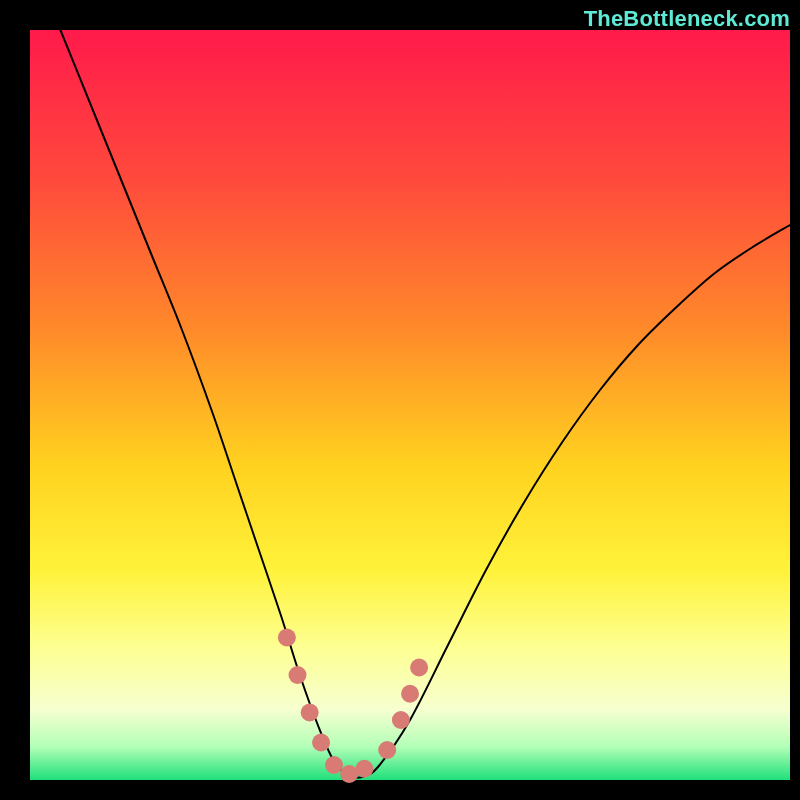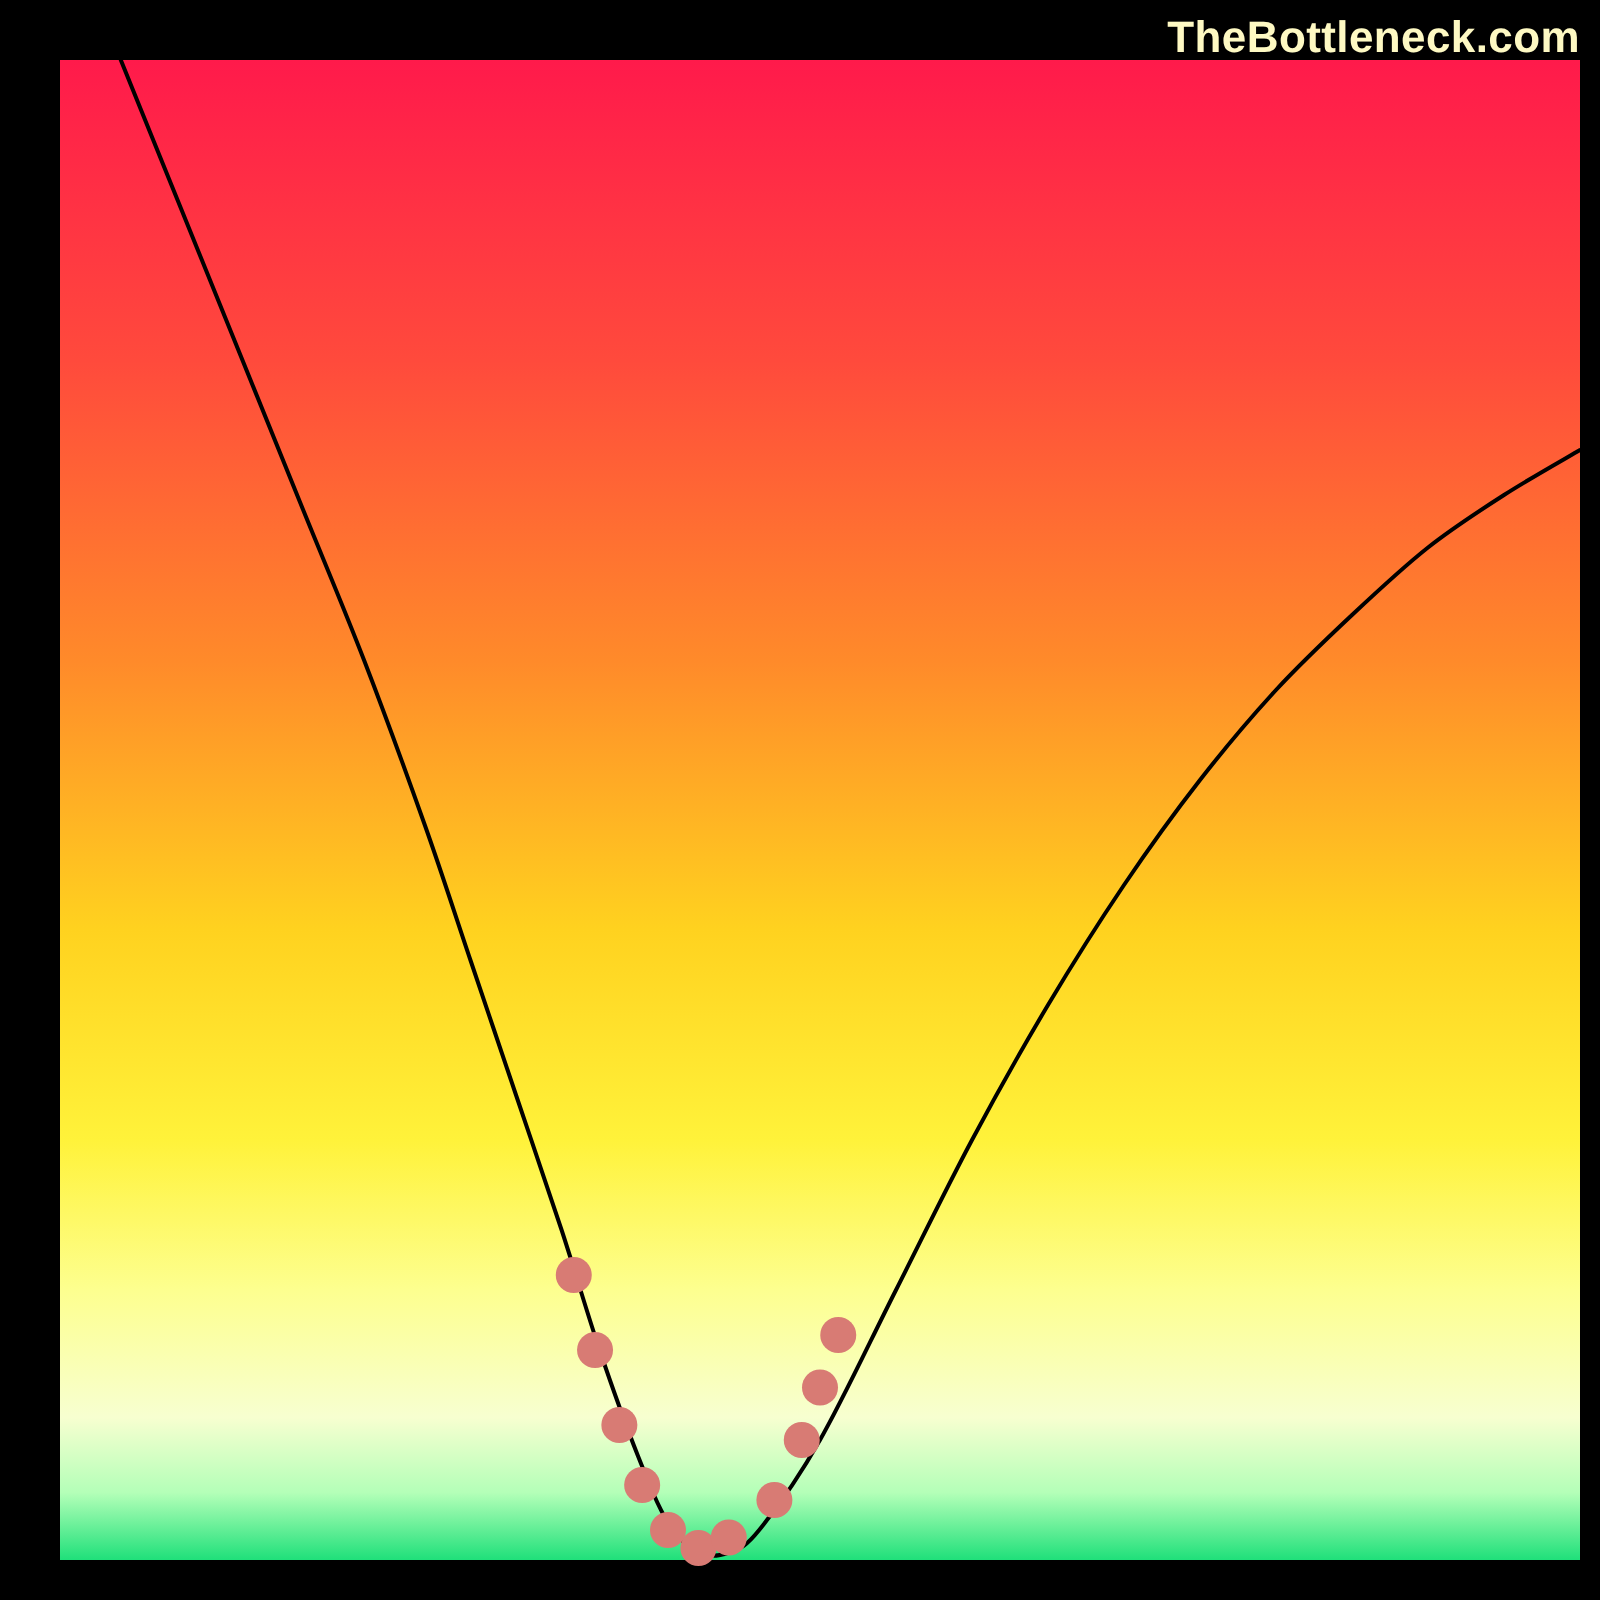--- a/index.html
+++ b/index.html
@@ -14,21 +14,21 @@
   .frame {
     position: relative;
     width: 800px;
     height: 800px;
     background: #000;
   }
   .watermark {
     position: absolute;
     top: 6px;
     right: 10px;
-    color: #fef9c3;
+    color: #5eead4;
     font-size: 22px;
     font-weight: 600;
     letter-spacing: 0.2px;
     z-index: 10;
   }
   svg.plot {
     position: absolute;
     top: 0;
     left: 0;
   }

